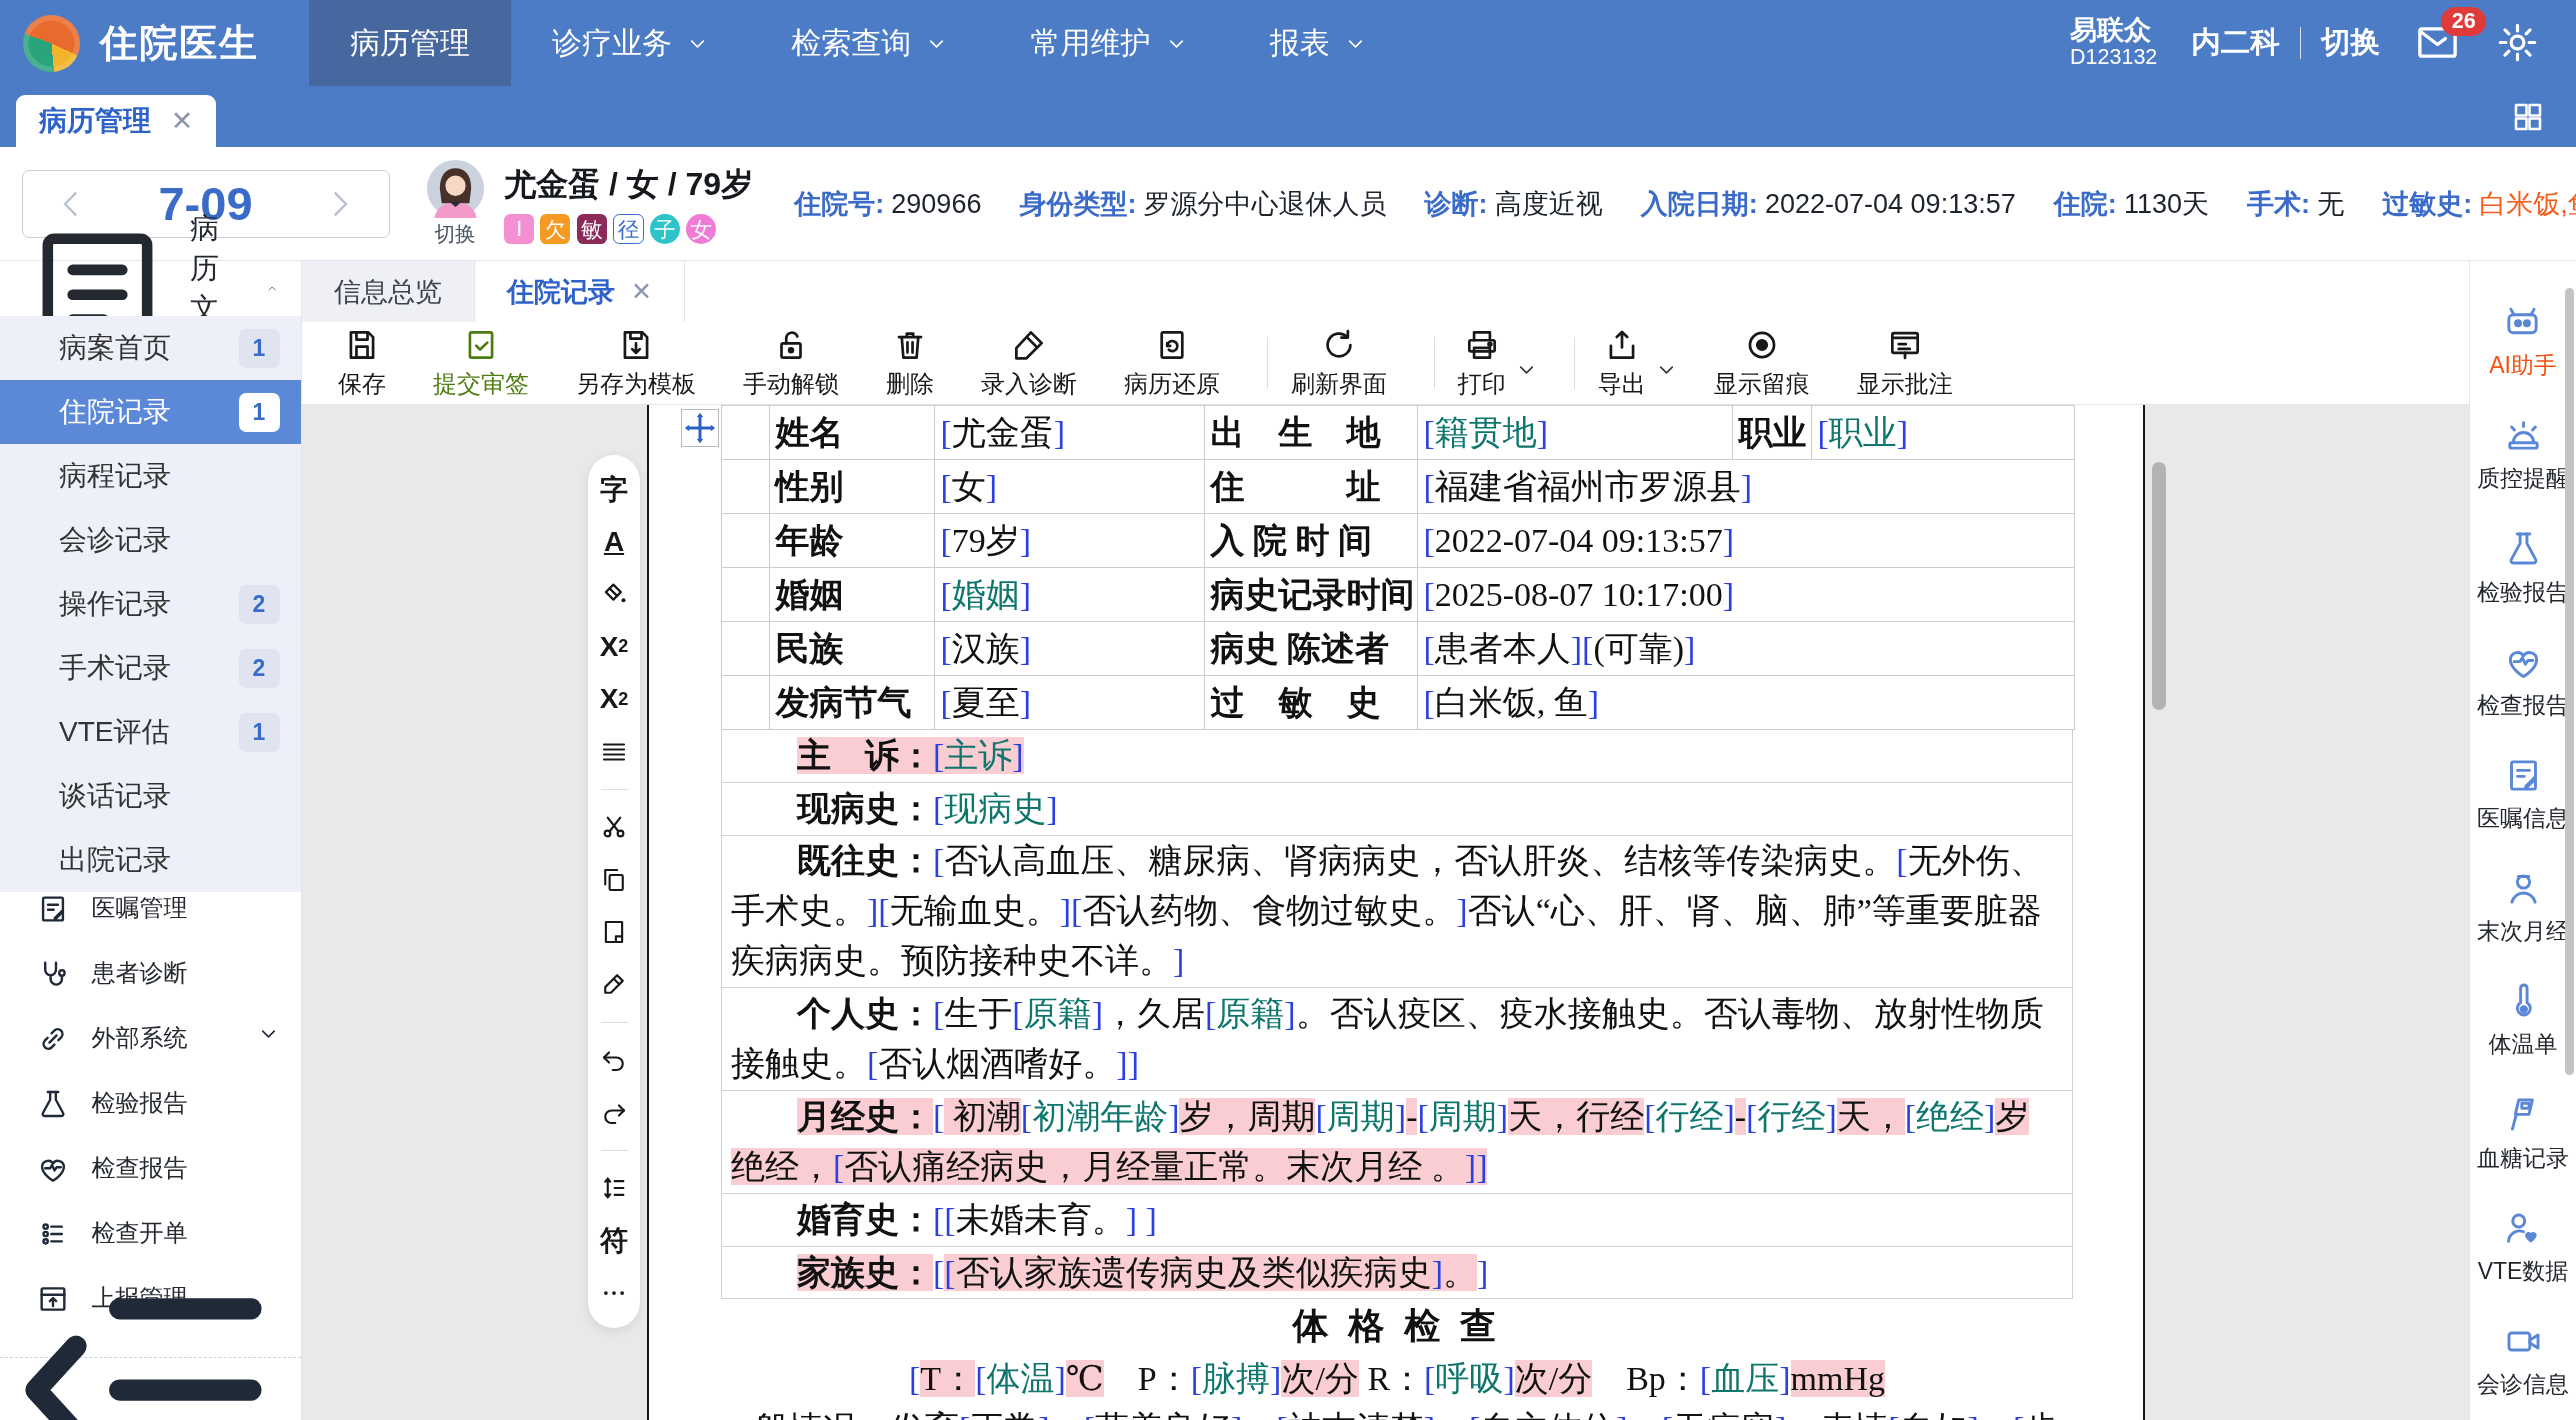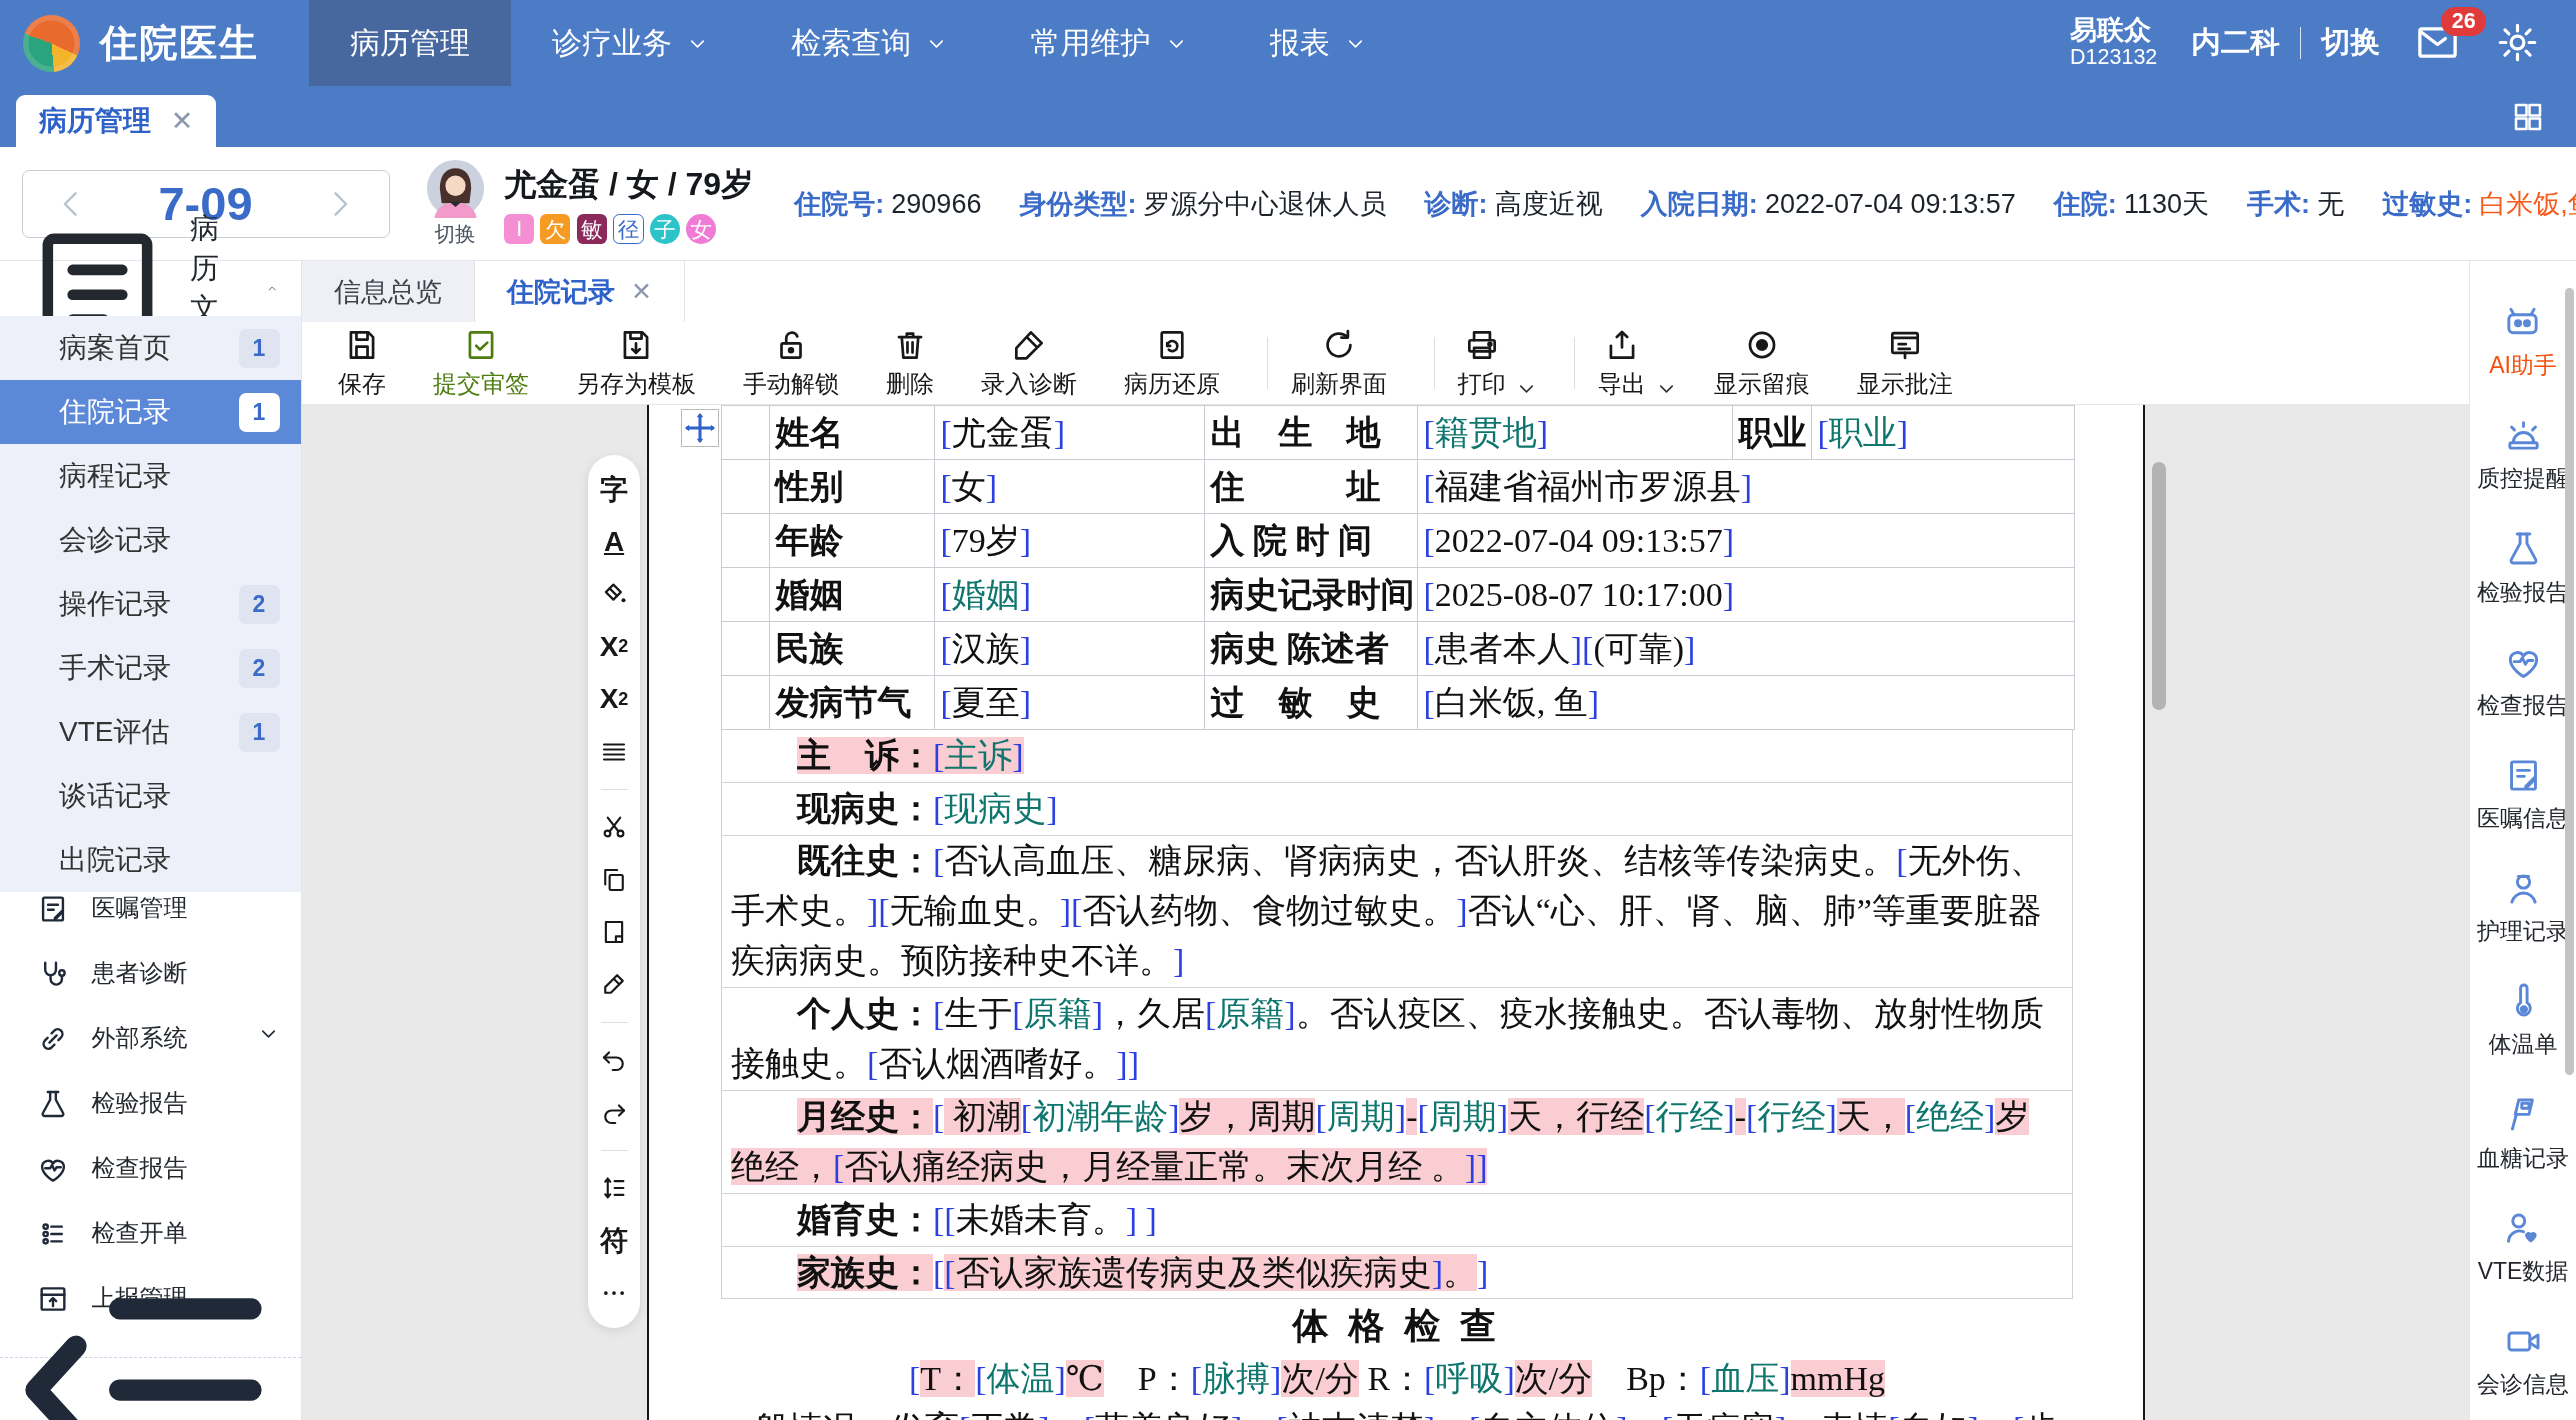--- a/index.html
+++ b/index.html
@@ -73,21 +73,21 @@
   .main{flex:1;display:flex;flex-direction:column;min-width:0;}
   .doc-tabs{height:61px;background:#fff;display:flex;}
   .dtab{padding:0 32px;display:flex;align-items:center;gap:16px;font-size:27px;background:#eef0f5;color:#3c434d;
         border-right:0.9px solid #e2e4ea;cursor:pointer;}
   .dtab.act{background:#fff;color:#2e62c9;font-weight:bold;}
   .dtab .x{color:#8a97ad;font-size:25px;font-weight:normal;}
   .toolbar{height:82px;background:#fff;border-bottom:0.9px solid #e6e6e6;display:flex;align-items:center;padding-left:36px;}
   .tool{display:flex;flex-direction:column;align-items:center;gap:3.6px;margin-right:47px;font-size:24px;color:#17181a;cursor:pointer;}
   .tool svg{width:38px;height:38px;}
   .tool.dis{color:#4d7c0f;}
-  .tool-grp{display:flex;align-items:flex-end;margin-right:36px;}
+  .tool-grp{display:flex;align-items:center;margin-right:36px;}
   .tool-grp .tool{margin-right:9px;}
   .tool-grp .chev{width:23px;height:23px;color:#333;margin-top:12.5px;}
   .tdiv{width:0.9px;height:52px;background:#ddd;margin:0 23px 0 0;}
   
   .docarea{flex:1;background:#e9e9e9;position:relative;overflow:hidden;}
   .page{position:absolute;left:345px;top:0;bottom:0;width:1494px;background:#fff;
         border-left:2.7px solid #15151a;border-right:2.7px solid #15151a;}
   .drag-handle{position:absolute;left:32px;top:3.6px;width:36px;height:36px;background:#fff;border:0.9px solid #b9b9b9;
                display:flex;align-items:center;justify-content:center;}
   .drag-handle svg{width:27px;height:27px;color:#2e62c9;}
@@ -750,21 +750,21 @@
             <span>医嘱信息</span>
           </div>
           <div class="rail-item">
             <span style="width: 41px; height: 41px;">
               <svg viewBox="0 0 24 24" fill="none" stroke="currentColor" stroke-width="1.7" stroke-linecap="round" stroke-linejoin="round" style="width:100%;height:100%;display:block">
                 <circle cx="12" cy="8.2" r="3.6"></circle>
                 <path d="M5.2 20a7 7 0 0 1 13.6 0"></path>
                 <path d="M9 5h6"></path>
               </svg>
             </span>
-            <span>护理记录</span>
+            <span>末次月经</span>
           </div>
           <div class="rail-item">
             <span style="width: 41px; height: 41px;">
               <svg viewBox="0 0 24 24" fill="none" stroke="currentColor" stroke-width="1.7" stroke-linecap="round" stroke-linejoin="round" style="width:100%;height:100%;display:block">
                 <path d="M10.3 4.2a1.9 1.9 0 0 1 3.8 0v8.6a3.8 3.8 0 1 1-3.8 0z"></path>
                 <circle cx="12.2" cy="16.6" r="1.6" fill="currentColor"></circle>
               </svg>
             </span>
             <span>体温单</span>
           </div>

